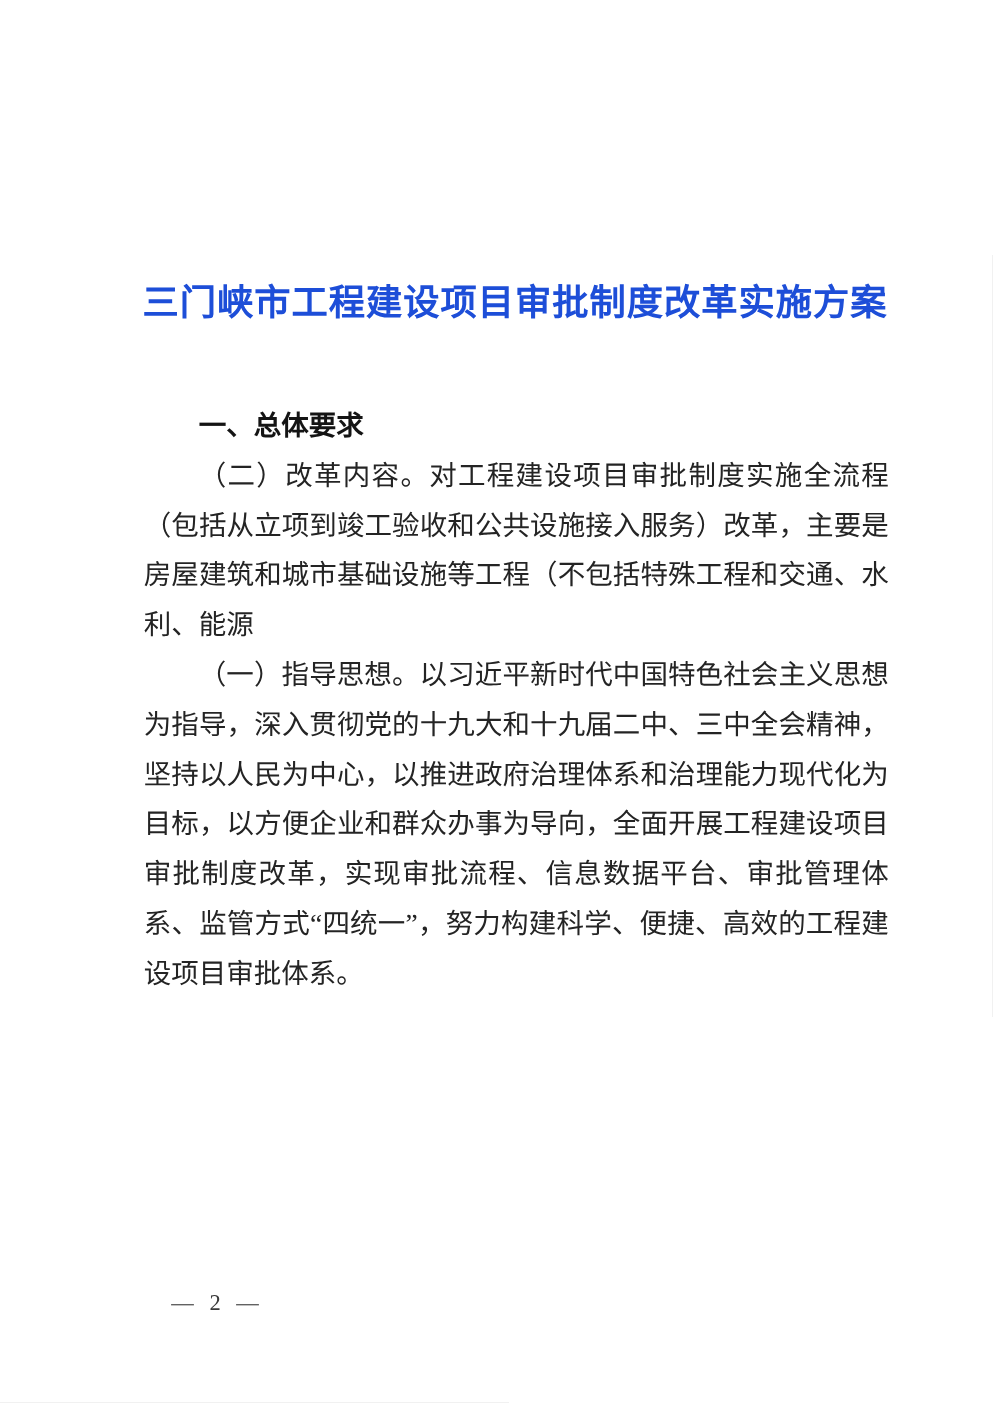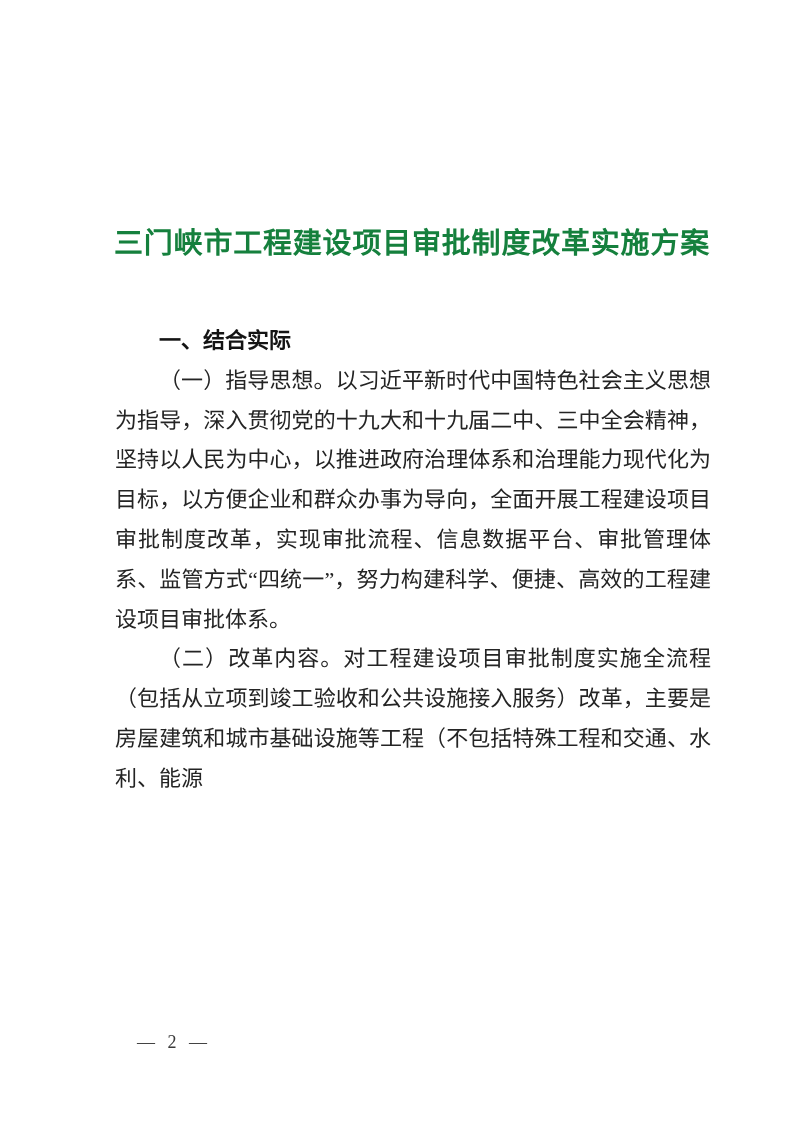--- a/index.html
+++ b/index.html
@@ -22,21 +22,21 @@
     top: 224px;
     left: 112px;
     width: 600px;
     margin: 0;
     font-family: "Liberation Sans", "DejaVu Sans", sans-serif;
     font-weight: bold;
     font-size: 29px;
     line-height: 38px;
     letter-spacing: 0.8px;
     text-align: center;
-    color: #15803d;
+    color: #1d4ed8;
     white-space: nowrap;
   }
   .doc-body {
     position: absolute;
     top: 321px;
     left: 115px;
     width: 596px;
   }
   .para {
     margin: 0;
@@ -70,23 +70,23 @@
 </head>
 <body>
 
 <div class="page">
 
   <h1 class="doc-title">三门峡市工程建设项目审批制度改革实施方案</h1>
 
   <div class="doc-body">
 
 
-    <h2 class="section-heading">一、结合实际</h2>
+    <h2 class="section-heading">一、总体要求</h2>
+
+    <p class="para">（二）改革内容。对工程建设项目审批制度实施全流程（包括从立项到竣工验收和公共设施接入服务）改革，主要是房屋建筑和城市基础设施等工程（不包括特殊工程和交通、水利、能源</p>
 
     <p class="para">（一）指导思想。以习近平新时代中国特色社会主义思想为指导，深入贯彻党的十九大和十九届二中、三中全会精神，坚持以人民为中心，以推进政府治理体系和治理能力现代化为目标，以方便企业和群众办事为导向，全面开展工程建设项目审批制度改革，实现审批流程、信息数据平台、审批管理体系、监管方式“四统一”，努力构建科学、便捷、高效的工程建设项目审批体系。</p>
-
-    <p class="para">（二）改革内容。对工程建设项目审批制度实施全流程（包括从立项到竣工验收和公共设施接入服务）改革，主要是房屋建筑和城市基础设施等工程（不包括特殊工程和交通、水利、能源</p>
 
   </div>
 
   <div class="page-footer">— 2 —</div>
 
 </div>
 
 </body></html>

